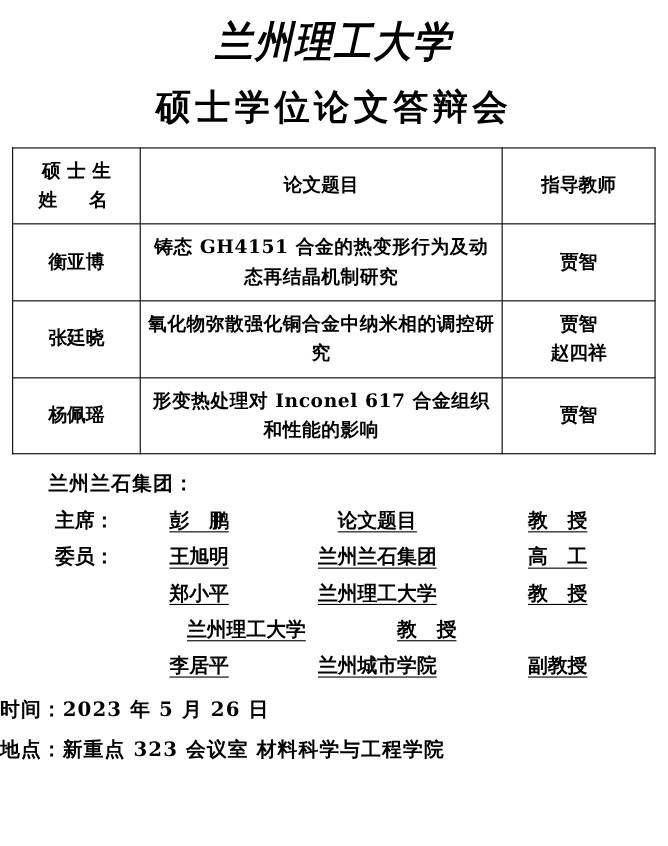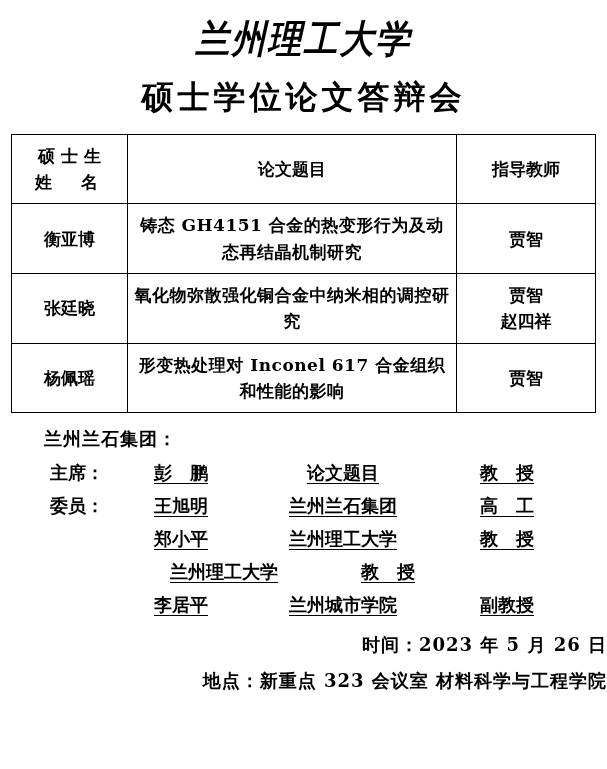--- a/index.html
+++ b/index.html
@@ -102,21 +102,21 @@
     text-decoration: underline;
     text-underline-offset: 4px;
   }
   .m-title {
     width: 100px;
     text-align: center;
     text-decoration: underline;
     text-underline-offset: 4px;
   }
   .footer-line {
-    text-align: right;
+    text-align: left;
     font-size: 18px;
     font-weight: bold;
     margin-top: 12px;
     letter-spacing: 1px;
   }
   .footer-line.first { margin-top: 16px; }
 </style>
 </head>
 <body>
 

